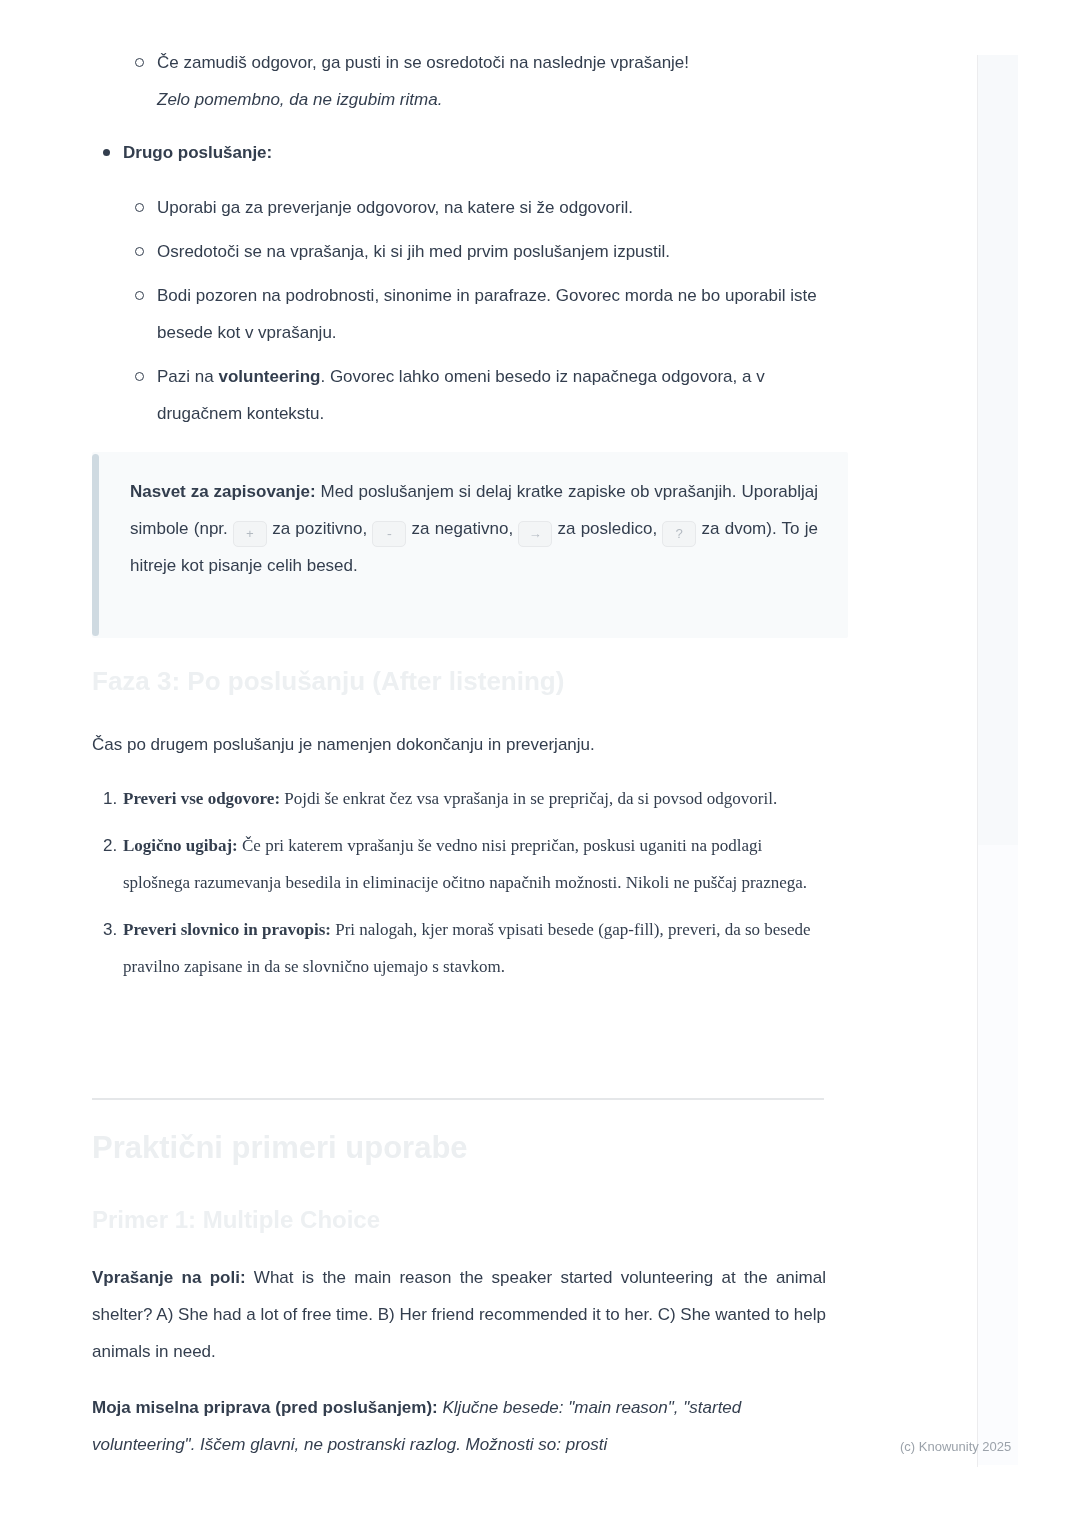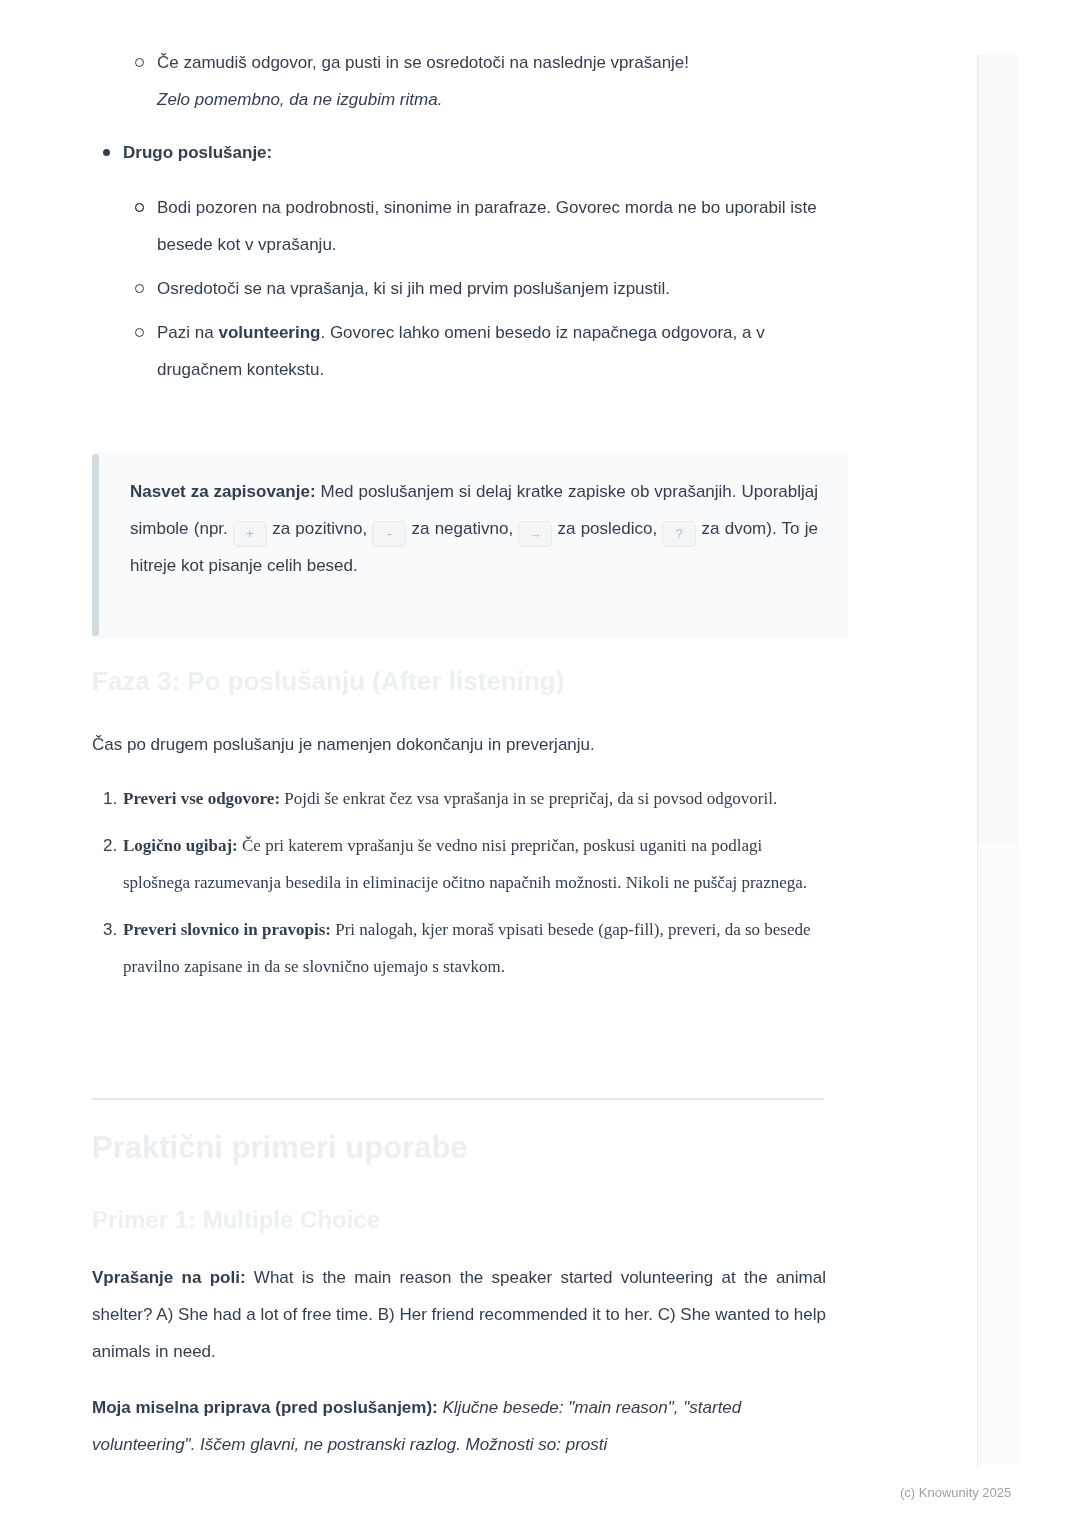--- a/index.html
+++ b/index.html
@@ -78,21 +78,21 @@
   .step .num{flex:none;width:31px;box-sizing:border-box;padding-left:11px;}
   .step .content{width:690px;font-family:Liberation Serif, serif;}
 
   .hrule{position:absolute;left:92px;top:1098px;width:732px;height:2px;background:var(--rule);border:none;}
 
   
   .edge-line{position:absolute;left:977px;top:55px;width:1px;height:1412px;background:#ececee;}
   .edge-strip-a{position:absolute;left:978px;top:55px;width:54px;height:790px;background:#f7f9fb;}
   .edge-strip-b{position:absolute;left:978px;top:845px;width:54px;height:620px;background:#fbfcfe;}
 
-  .footer{position:absolute;left:900px;top:1485px;font-size:13px;color:var(--muted);white-space:nowrap;}
+  .footer{position:absolute;left:900px;top:1439px;font-size:13px;color:var(--muted);white-space:nowrap;}
 </style>
 </head>
 <body>
 
 <div id="page">
 
   <div class="sec-bullets body-text">
 
     <div class="row row-l2">
       <span class="marker-circle"></span>
@@ -100,30 +100,31 @@
       <em class="note-italic">Zelo pomembno, da ne izgubim ritma.</em>
     </div>
 
     <div class="row row-l1">
       <span class="marker-disc"></span>
       <strong>Drugo poslušanje:</strong>
     </div>
 
     <div class="row row-l2">
       <span class="marker-circle"></span>
+      <span>Uporabi ga za preverjanje odgovorov, na katere si že odgovoril.</span>
+    </div>
+
+    <div class="row row-l2">
+      <span class="marker-circle"></span>
+      <span>Osredotoči se na vprašanja, ki si jih med prvim poslušanjem izpustil.</span>
     </div>
 
     <div class="row row-l2">
       <span class="marker-circle"></span>
       <span>Bodi pozoren na podrobnosti, sinonime in parafraze. Govorec morda ne bo uporabil iste besede kot v vprašanju.</span>
-    </div>
-
-    <div class="row row-l2">
-      <span class="marker-circle"></span>
-      <span>Osredotoči se na vprašanja, ki si jih med prvim poslušanjem izpustil.</span>
     </div>
 
     <div class="row row-l2">
       <span class="marker-circle"></span><span>Pazi na </span><strong>volunteering</strong><span>. Govorec lahko omeni besedo iz napačnega odgovora, a v drugačnem kontekstu.</span>
     </div>
   </div>
 
   <div class="callout">
     <div class="body-text">
       <strong>Nasvet za zapisovanje:</strong>

